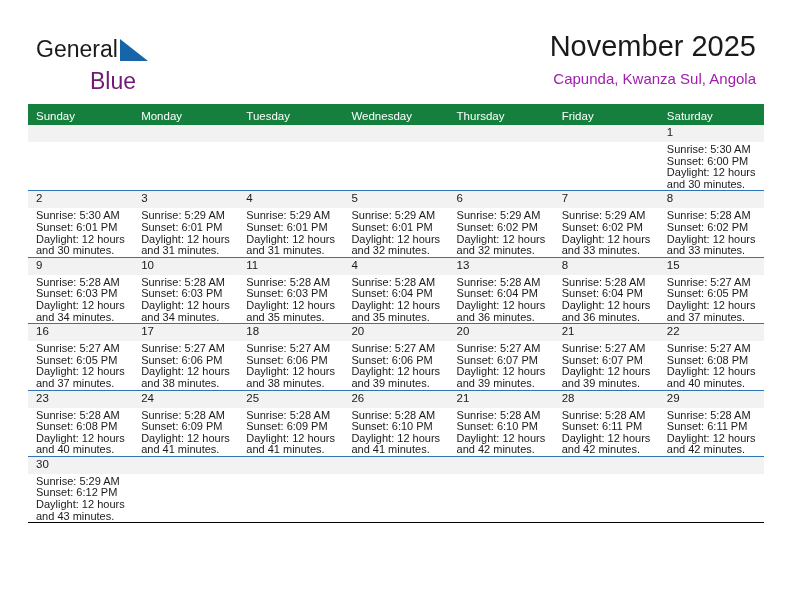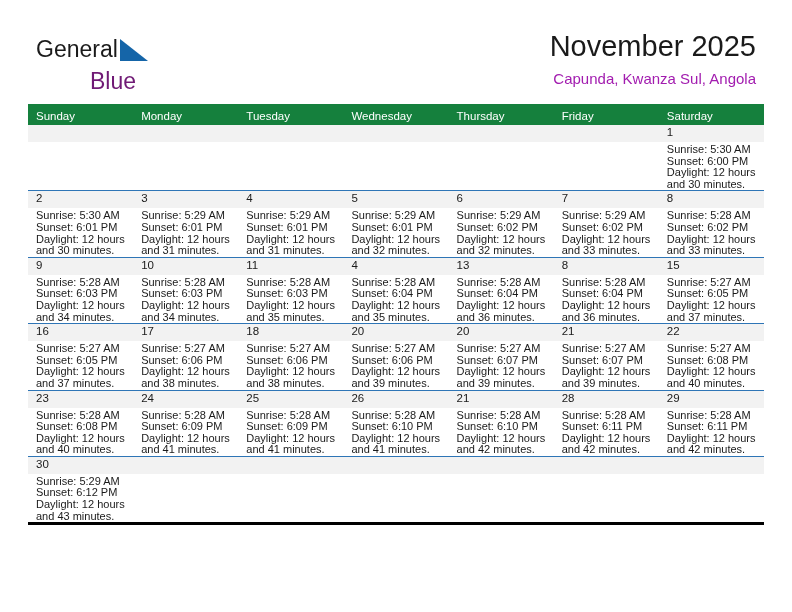--- a/index.html
+++ b/index.html
@@ -104,21 +104,21 @@
   }
   .calendar td {
     vertical-align: top;
     padding: 0;
     border: none;
     border-bottom: 1px solid #2e75b6;
     height: 63px;
     background: #ffffff;
   }
   .calendar tr.week-row:last-child td {
-    border-bottom: 3px solid #000000;
+    border-bottom: 1px solid #000000;
   }
   .cell-inner {
     position: relative;
     height: 100%;
   }
   .daynum-band {
     background: #f2f2f2;
     height: 17px;
     padding: 1px 0 0 8px;
     font-size: 11.5px;

